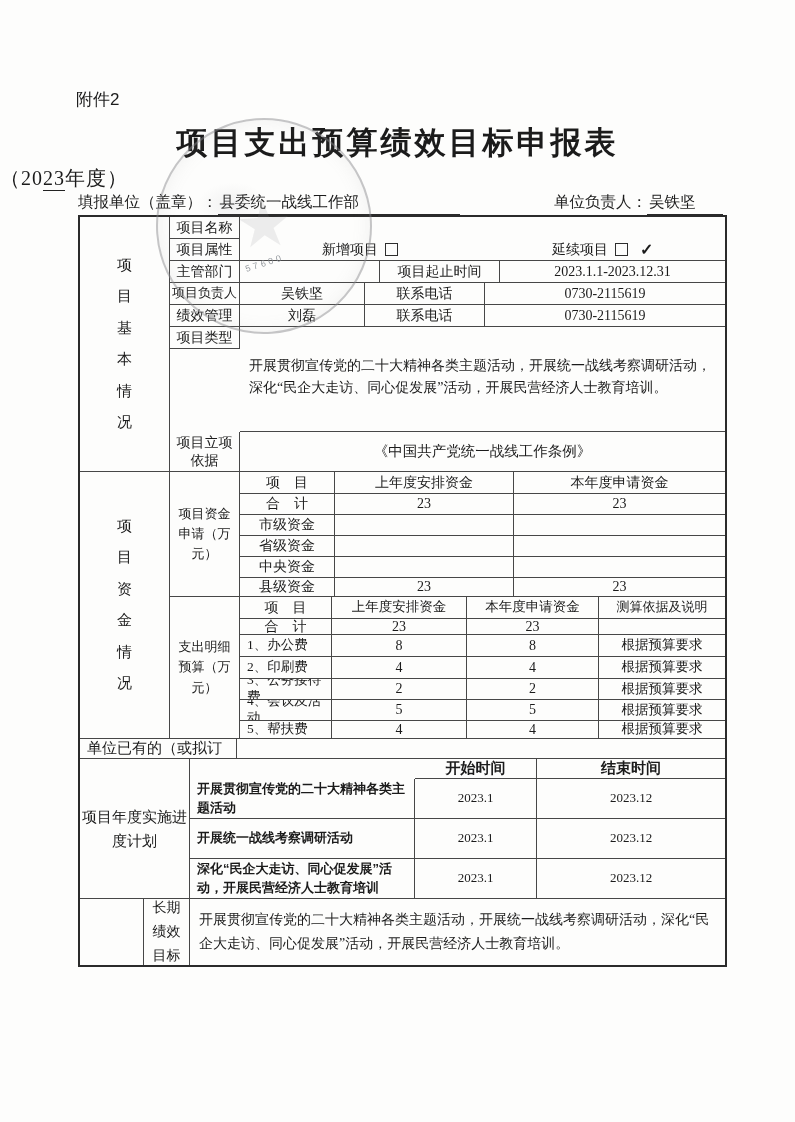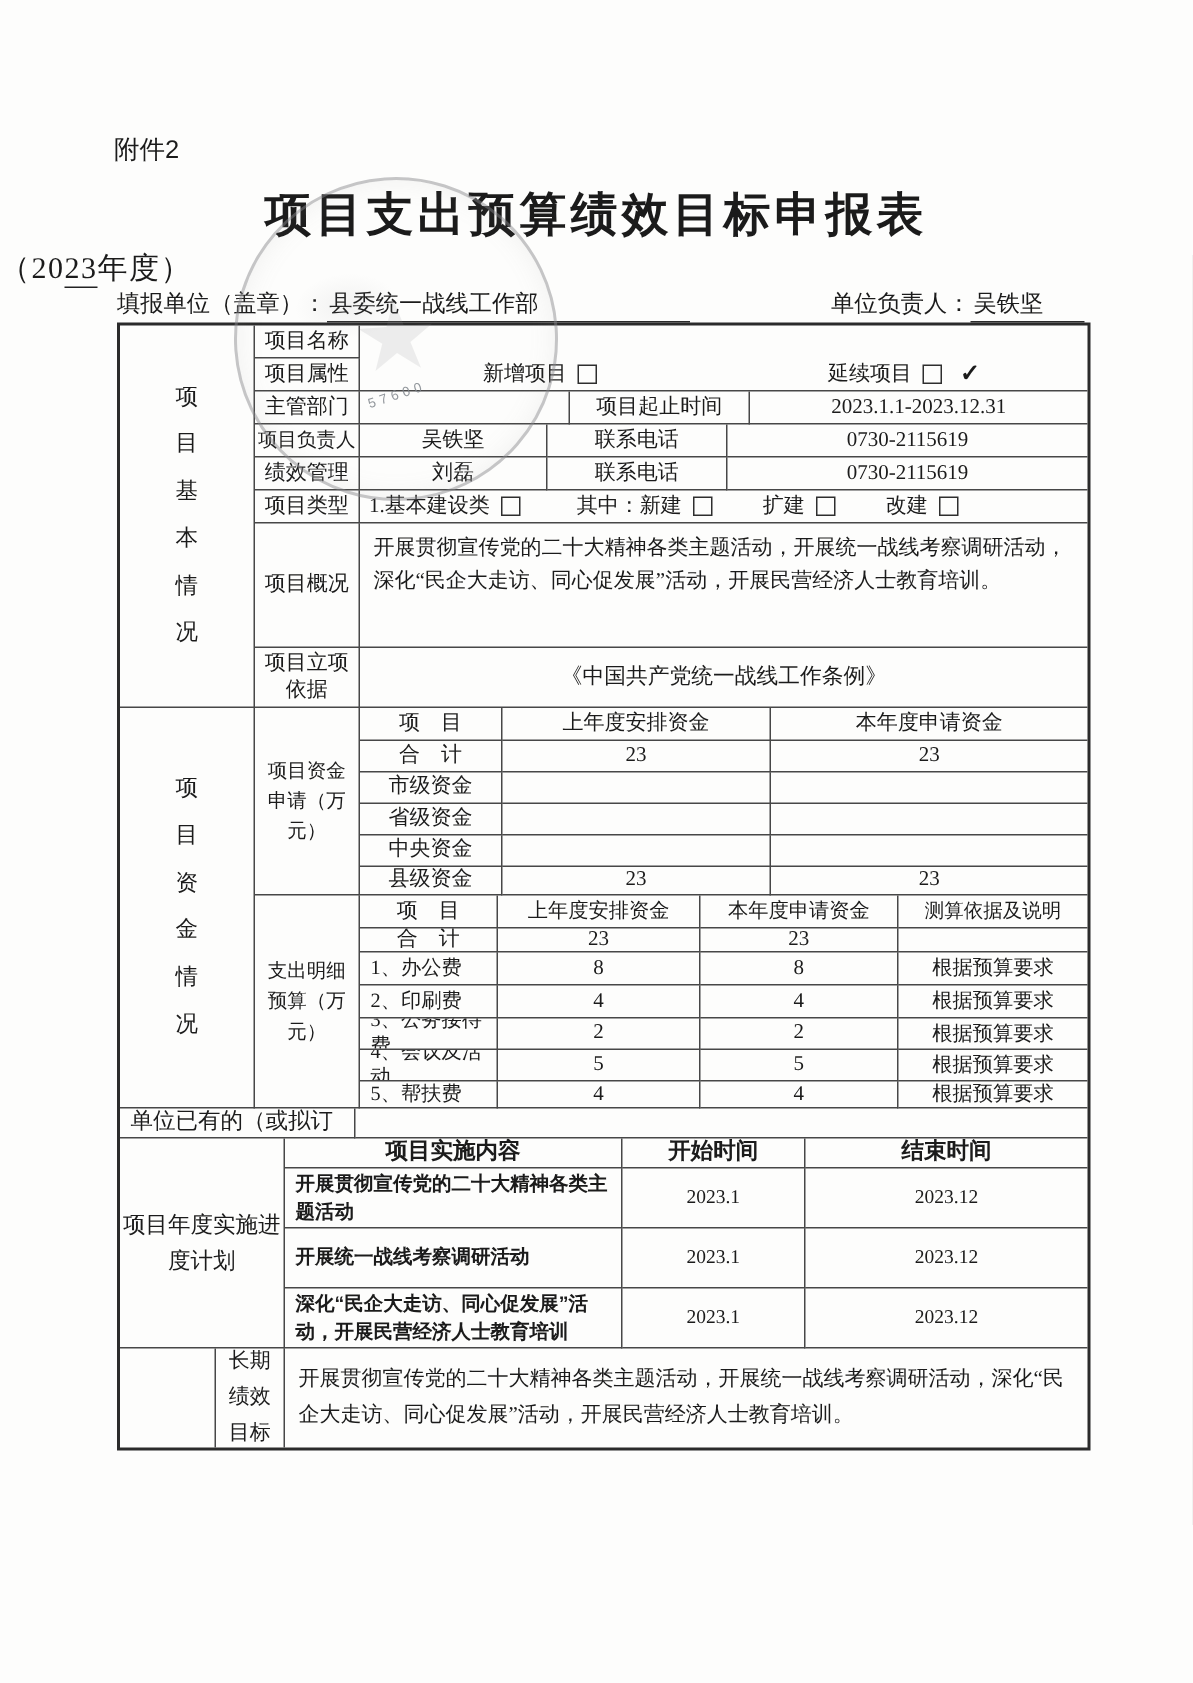--- a/index.html
+++ b/index.html
@@ -100,40 +100,21 @@
     <div class="c" style="left:160px;top:66px;width:125px;height:22px">吴铁坚</div>
     <div class="c" style="left:285px;top:66px;width:120px;height:22px">联系电话</div>
     <div class="c er" style="left:405px;top:66px;width:240px;height:22px">0730-2115619</div>
 
     <div class="c" style="left:90px;top:88px;width:70px;height:22px">绩效管理</div>
     <div class="c" style="left:160px;top:88px;width:125px;height:22px">刘磊</div>
     <div class="c" style="left:285px;top:88px;width:120px;height:22px">联系电话</div>
     <div class="c er" style="left:405px;top:88px;width:240px;height:22px">0730-2115619</div>
 
     <div class="c" style="left:90px;top:110px;width:70px;height:22px">项目类型</div>
-    <div class="c er" style="left:160px;top:110px;width:485px;height:22px;justify-content:flex-start;padding-left:6px">
-      <span style="display:flex;align-items:center">
-          <span>1.基本建设类</span>
-          <span class="cb"></span>
-        </span>
-      <span style="display:flex;align-items:center;margin-left:38px">
-          <span>其中：新建</span>
-          <span class="cb"></span>
-        </span>
-      <span style="display:flex;align-items:center;margin-left:34px">
-          <span>扩建</span>
-          <span class="cb"></span>
-        </span>
-      <span style="display:flex;align-items:center;margin-left:34px">
-          <span>改建</span>
-          <span class="cb"></span>
-        </span>
-    </div>
-
-    <div class="c" style="left:90px;top:132px;width:70px;height:83px">项目概况</div>
+
     <div class="c er" style="left:160px;top:132px;width:485px;height:83px;align-items:flex-start">
       <span class="para">开展贯彻宣传党的二十大精神各类主题活动，开展统一战线考察调研活动，深化“民企大走访、同心促发展”活动，开展民营经济人士教育培训。</span>
     </div>
 
     <div class="c" style="left:90px;top:215px;width:70px;height:40px">
       <span class="wrap" style="padding:0 6px">项目立项依据</span>
     </div>
     <div class="c er" style="left:160px;top:215px;width:485px;height:40px;font-size:14.5px">《中国共产党统一战线工作条例》</div>
 
     <div class="c" style="left:0;top:255px;width:90px;height:267px">
@@ -204,21 +185,20 @@
     <div class="c" style="left:252px;top:504px;width:135px;height:18px">4</div>
     <div class="c" style="left:387px;top:504px;width:132px;height:18px">4</div>
     <div class="c er" style="left:519px;top:504px;width:126px;height:18px;font-size:13.5px">根据预算要求</div>
 
     <div class="c cl" style="left:0;top:522px;width:157px;height:20px;font-size:15px;white-space:nowrap">单位已有的（或拟订</div>
     <div class="c er" style="left:157px;top:522px;width:488px;height:20px"></div>
 
     <div class="c" style="left:0;top:542px;width:110px;height:140px">
       <span style="padding:0 2px;font-size:15px;line-height:1.6">项目年度实施进度计划</span>
     </div>
-    <div class="c bold" style="left:110px;top:542px;width:225px;height:20px;font-size:15px">项目实施内容</div>
     <div class="c bold" style="left:335px;top:542px;width:122px;height:20px;font-size:15px">开始时间</div>
     <div class="c cl sched-content" style="left:110px;top:562px;width:225px;height:40px">开展贯彻宣传党的二十大精神各类主题活动</div>
 
     <div class="c er bold" style="left:457px;top:542px;width:188px;height:20px;font-size:15px">结束时间</div>
     <div class="c" style="left:335px;top:562px;width:122px;height:40px;font-size:13px">2023.1</div>
     <div class="c er" style="left:457px;top:562px;width:188px;height:40px;font-size:13px">2023.12</div>
 
     <div class="c cl sched-content" style="left:110px;top:602px;width:225px;height:40px">开展统一战线考察调研活动</div>
     <div class="c" style="left:335px;top:602px;width:122px;height:40px;font-size:13px">2023.1</div>
     <div class="c er" style="left:457px;top:602px;width:188px;height:40px;font-size:13px">2023.12</div>

